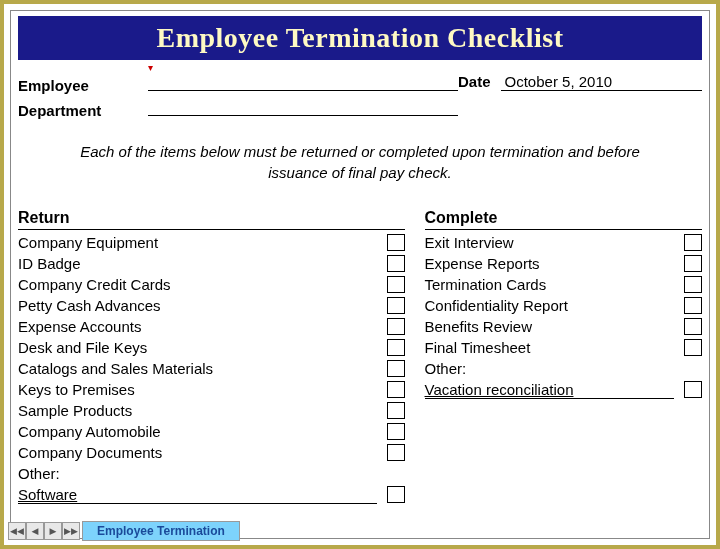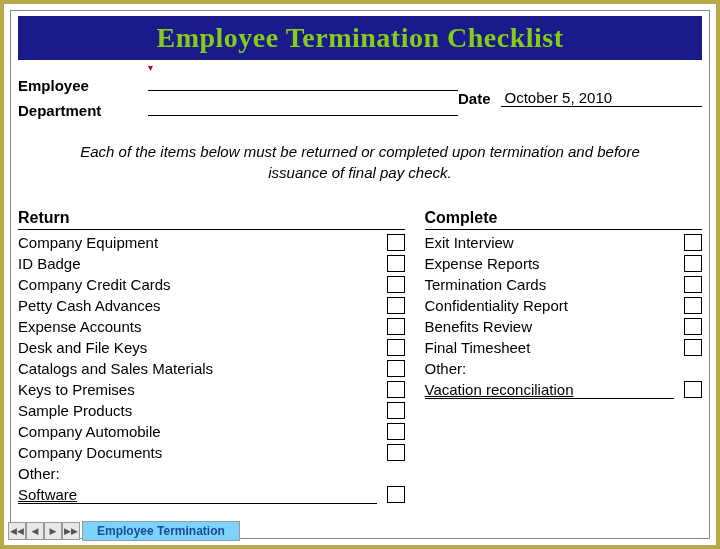--- a/index.html
+++ b/index.html
@@ -17,41 +17,41 @@
       top: 6px; left: 6px; right: 6px; bottom: 6px;
       border: 1px solid #888;
     }
     .content {
       padding: 12px 14px 0 14px;
       position: relative;
       height: 100%;
     }
     .title-bar {
       background: #1a1a8a;
-      color: #84cc16;
+      color: #fef9c3;
       font-family: "Times New Roman", serif;
       font-weight: bold;
       font-size: 28px;
       padding: 6px 10px;
       text-align: center;
       letter-spacing: 0.5px;
     }
     .red-tick {
       color: #c00;
       font-size: 10px;
       margin-left: 130px;
       margin-top: 2px;
     }
     .header-row {
       display: flex;
       margin-top: 0;
       font-size: 15px;
     }
     .header-left { width: 440px; }
-    .header-right { flex: 1; display: flex; align-items: center; }
+    .header-right { flex: 1; display: flex; align-items: flex-start; }
     .field-line {
       display: flex;
       align-items: baseline;
       margin-bottom: 4px;
     }
     .field-label {
       font-weight: bold;
       width: 130px;
     }
     .field-label-date {

